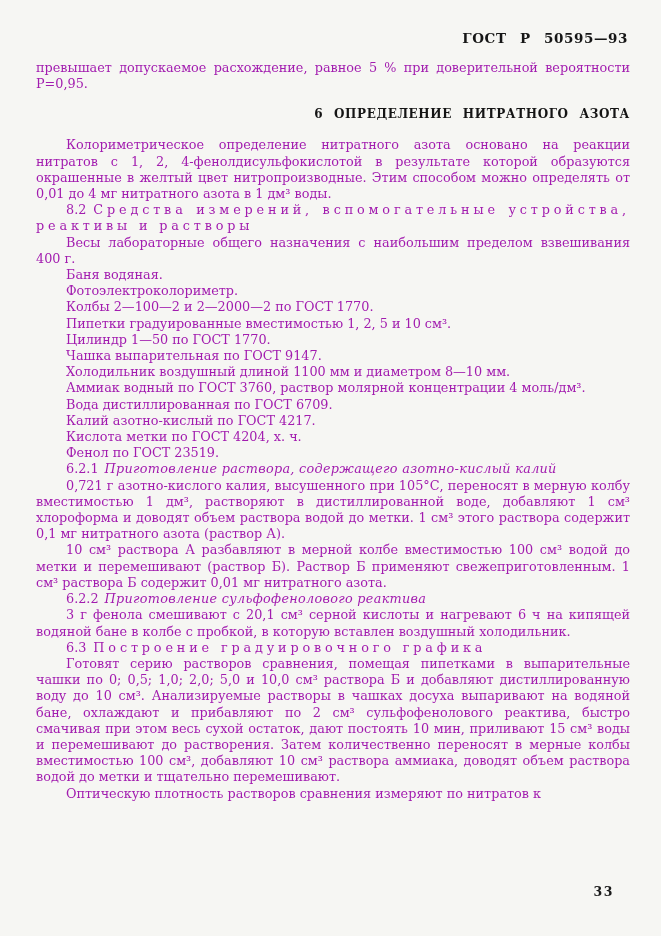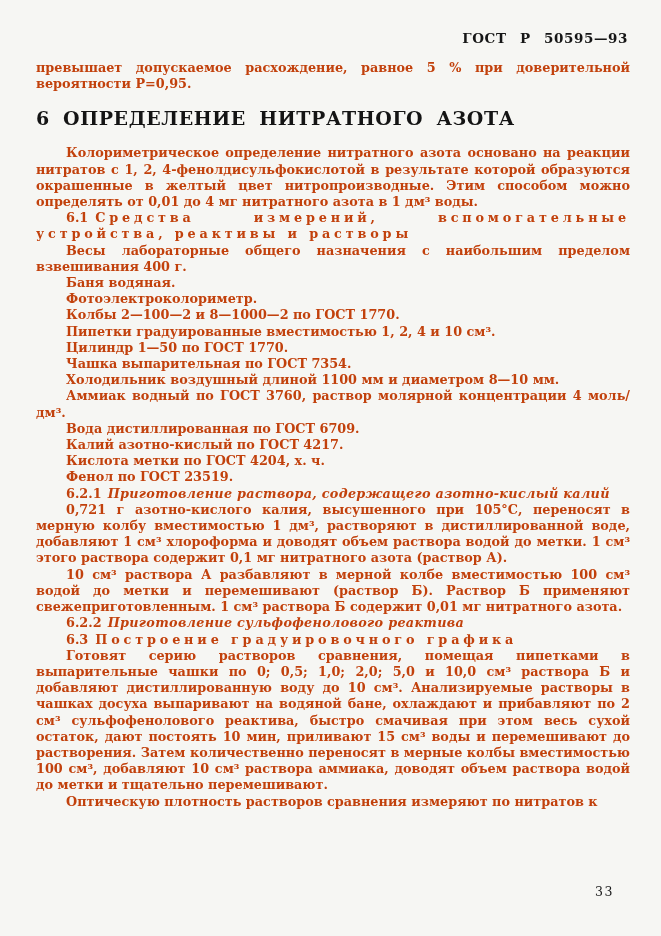--- a/index.html
+++ b/index.html
@@ -21,85 +21,86 @@
     font-weight: 700;
     font-size: 13.5px;
     letter-spacing: 0.6px;
     word-spacing: 8px;
     margin: 0 2px 14px 0;
   }
   .p {
     margin: 0;
     font-size: 12.8px;
     line-height: 16.2px;
-    font-weight: 700;
+    font-weight: 400;
     text-align: justify;
     text-align-last: left;
-    color: #c2410c;
+    color: #a21caf;
   }
   .ind { text-indent: 30px; }
   .chapter {
     margin: 15px 0 16px 0;
-    text-align: left;
-    font-size: 19px;
+    text-align: right;
+    font-size: 12px;
     font-weight: 700;
     letter-spacing: 0.6px;
     word-spacing: 6px;
     color: #141414;
   }
   .h-sp .nn { margin-right: 7px; }
   .h-sp .tt { letter-spacing: 0.30em; }
   .h-it .nn { margin-right: 6px; }
   .h-it .tt { font-style: italic; letter-spacing: 0.3px; }
   .pageno {
     position: absolute;
     top: 884px; right: 47px;
     font-size: 12.5px;
-    font-weight: 400;
+    font-weight: 700;
     letter-spacing: 1.5px;
     color: #1a1a1a;
   }
 </style>
 </head>
 <body>
 
 <div class="page">
 
   <div class="hdr">ГОСТ Р 50595—93</div>
 
   <p class="p">превышает допускаемое расхождение, равное 5 % при доверительной вероятности Р=0,95.</p>
 
   <h2 class="chapter">6 ОПРЕДЕЛЕНИЕ НИТРАТНОГО АЗОТА</h2>
 
   <p class="p ind">Колориметрическое определение нитратного азота основано на реакции нитратов с 1, 2, 4-фенолдисульфокислотой в результате которой образуются окрашенные в желтый цвет нитропроизводные. Этим способом можно определять от 0,01 до 4 мг нитратного азота в 1 дм³ воды.</p>
 
-  <p class="p ind h-sp"><span class="nn">6.1</span><span class="tt">Средства измерений, вспомогательные устройства, реактивы и растворы</span></p>
+  <p class="p ind h-sp"><span class="nn">8.2</span><span class="tt">Средства измерений, вспомогательные устройства, реактивы и растворы</span></p>
 
   <p class="p ind">Весы лабораторные общего назначения с наибольшим пределом взвешивания 400 г.</p>
   <p class="p ind">Баня водяная.</p>
   <p class="p ind">Фотоэлектроколориметр.</p>
-  <p class="p ind">Колбы 2—100—2 и 8—1000—2 по ГОСТ 1770.</p>
-  <p class="p ind">Пипетки градуированные вместимостью 1, 2, 4 и 10 см³.</p>
+  <p class="p ind">Колбы 2—100—2 и 2—2000—2 по ГОСТ 1770.</p>
+  <p class="p ind">Пипетки градуированные вместимостью 1, 2, 5 и 10 см³.</p>
   <p class="p ind">Цилиндр 1—50 по ГОСТ 1770.</p>
-  <p class="p ind">Чашка выпарительная по ГОСТ 7354.</p>
+  <p class="p ind">Чашка выпарительная по ГОСТ 9147.</p>
   <p class="p ind">Холодильник воздушный длиной 1100 мм и диаметром 8—10 мм.</p>
   <p class="p ind">Аммиак водный по ГОСТ 3760, раствор молярной концентрации 4 моль/дм³.</p>
   <p class="p ind">Вода дистиллированная по ГОСТ 6709.</p>
   <p class="p ind">Калий азотно-кислый по ГОСТ 4217.</p>
   <p class="p ind">Кислота метки по ГОСТ 4204, х. ч.</p>
   <p class="p ind">Фенол по ГОСТ 23519.</p>
 
 
   <p class="p ind h-it"><span class="nn">6.2.1</span><span class="tt">Приготовление раствора, содержащего азотно-кислый калий</span></p>
 
   <p class="p ind">0,721 г азотно-кислого калия, высушенного при 105°С, переносят в мерную колбу вместимостью 1 дм³, растворяют в дистиллированной воде, добавляют 1 см³ хлороформа и доводят объем раствора водой до метки. 1 см³ этого раствора содержит 0,1 мг нитратного азота (раствор А).</p>
   <p class="p ind">10 см³ раствора А разбавляют в мерной колбе вместимостью 100 см³ водой до метки и перемешивают (раствор Б). Раствор Б применяют свежеприготовленным. 1 см³ раствора Б содержит 0,01 мг нитратного азота.</p>
 
   <p class="p ind h-it"><span class="nn">6.2.2</span><span class="tt">Приготовление сульфофенолового реактива</span></p>
 
+  <p class="p ind">3 г фенола смешивают с 20,1 см³ серной кислоты и нагревают 6 ч на кипящей водяной бане в колбе с пробкой, в которую вставлен воздушный холодильник.</p>
 
   <p class="p ind h-sp"><span class="nn">6.3</span><span class="tt">Построение градуировочного графика</span></p>
 
   <p class="p ind">Готовят серию растворов сравнения, помещая пипетками в выпарительные чашки по 0; 0,5; 1,0; 2,0; 5,0 и 10,0 см³ раствора Б и добавляют дистиллированную воду до 10 см³. Анализируемые растворы в чашках досуха выпаривают на водяной бане, охлаждают и прибавляют по 2 см³ сульфофенолового реактива, быстро смачивая при этом весь сухой остаток, дают постоять 10 мин, приливают 15 см³ воды и перемешивают до растворения. Затем количественно переносят в мерные колбы вместимостью 100 см³, добавляют 10 см³ раствора аммиака, доводят объем раствора водой до метки и тщательно перемешивают.</p>
   <p class="p ind">Оптическую плотность растворов сравнения измеряют по нитратов к</p>
 
   <div class="pageno">33</div>
 
 </div>
 

